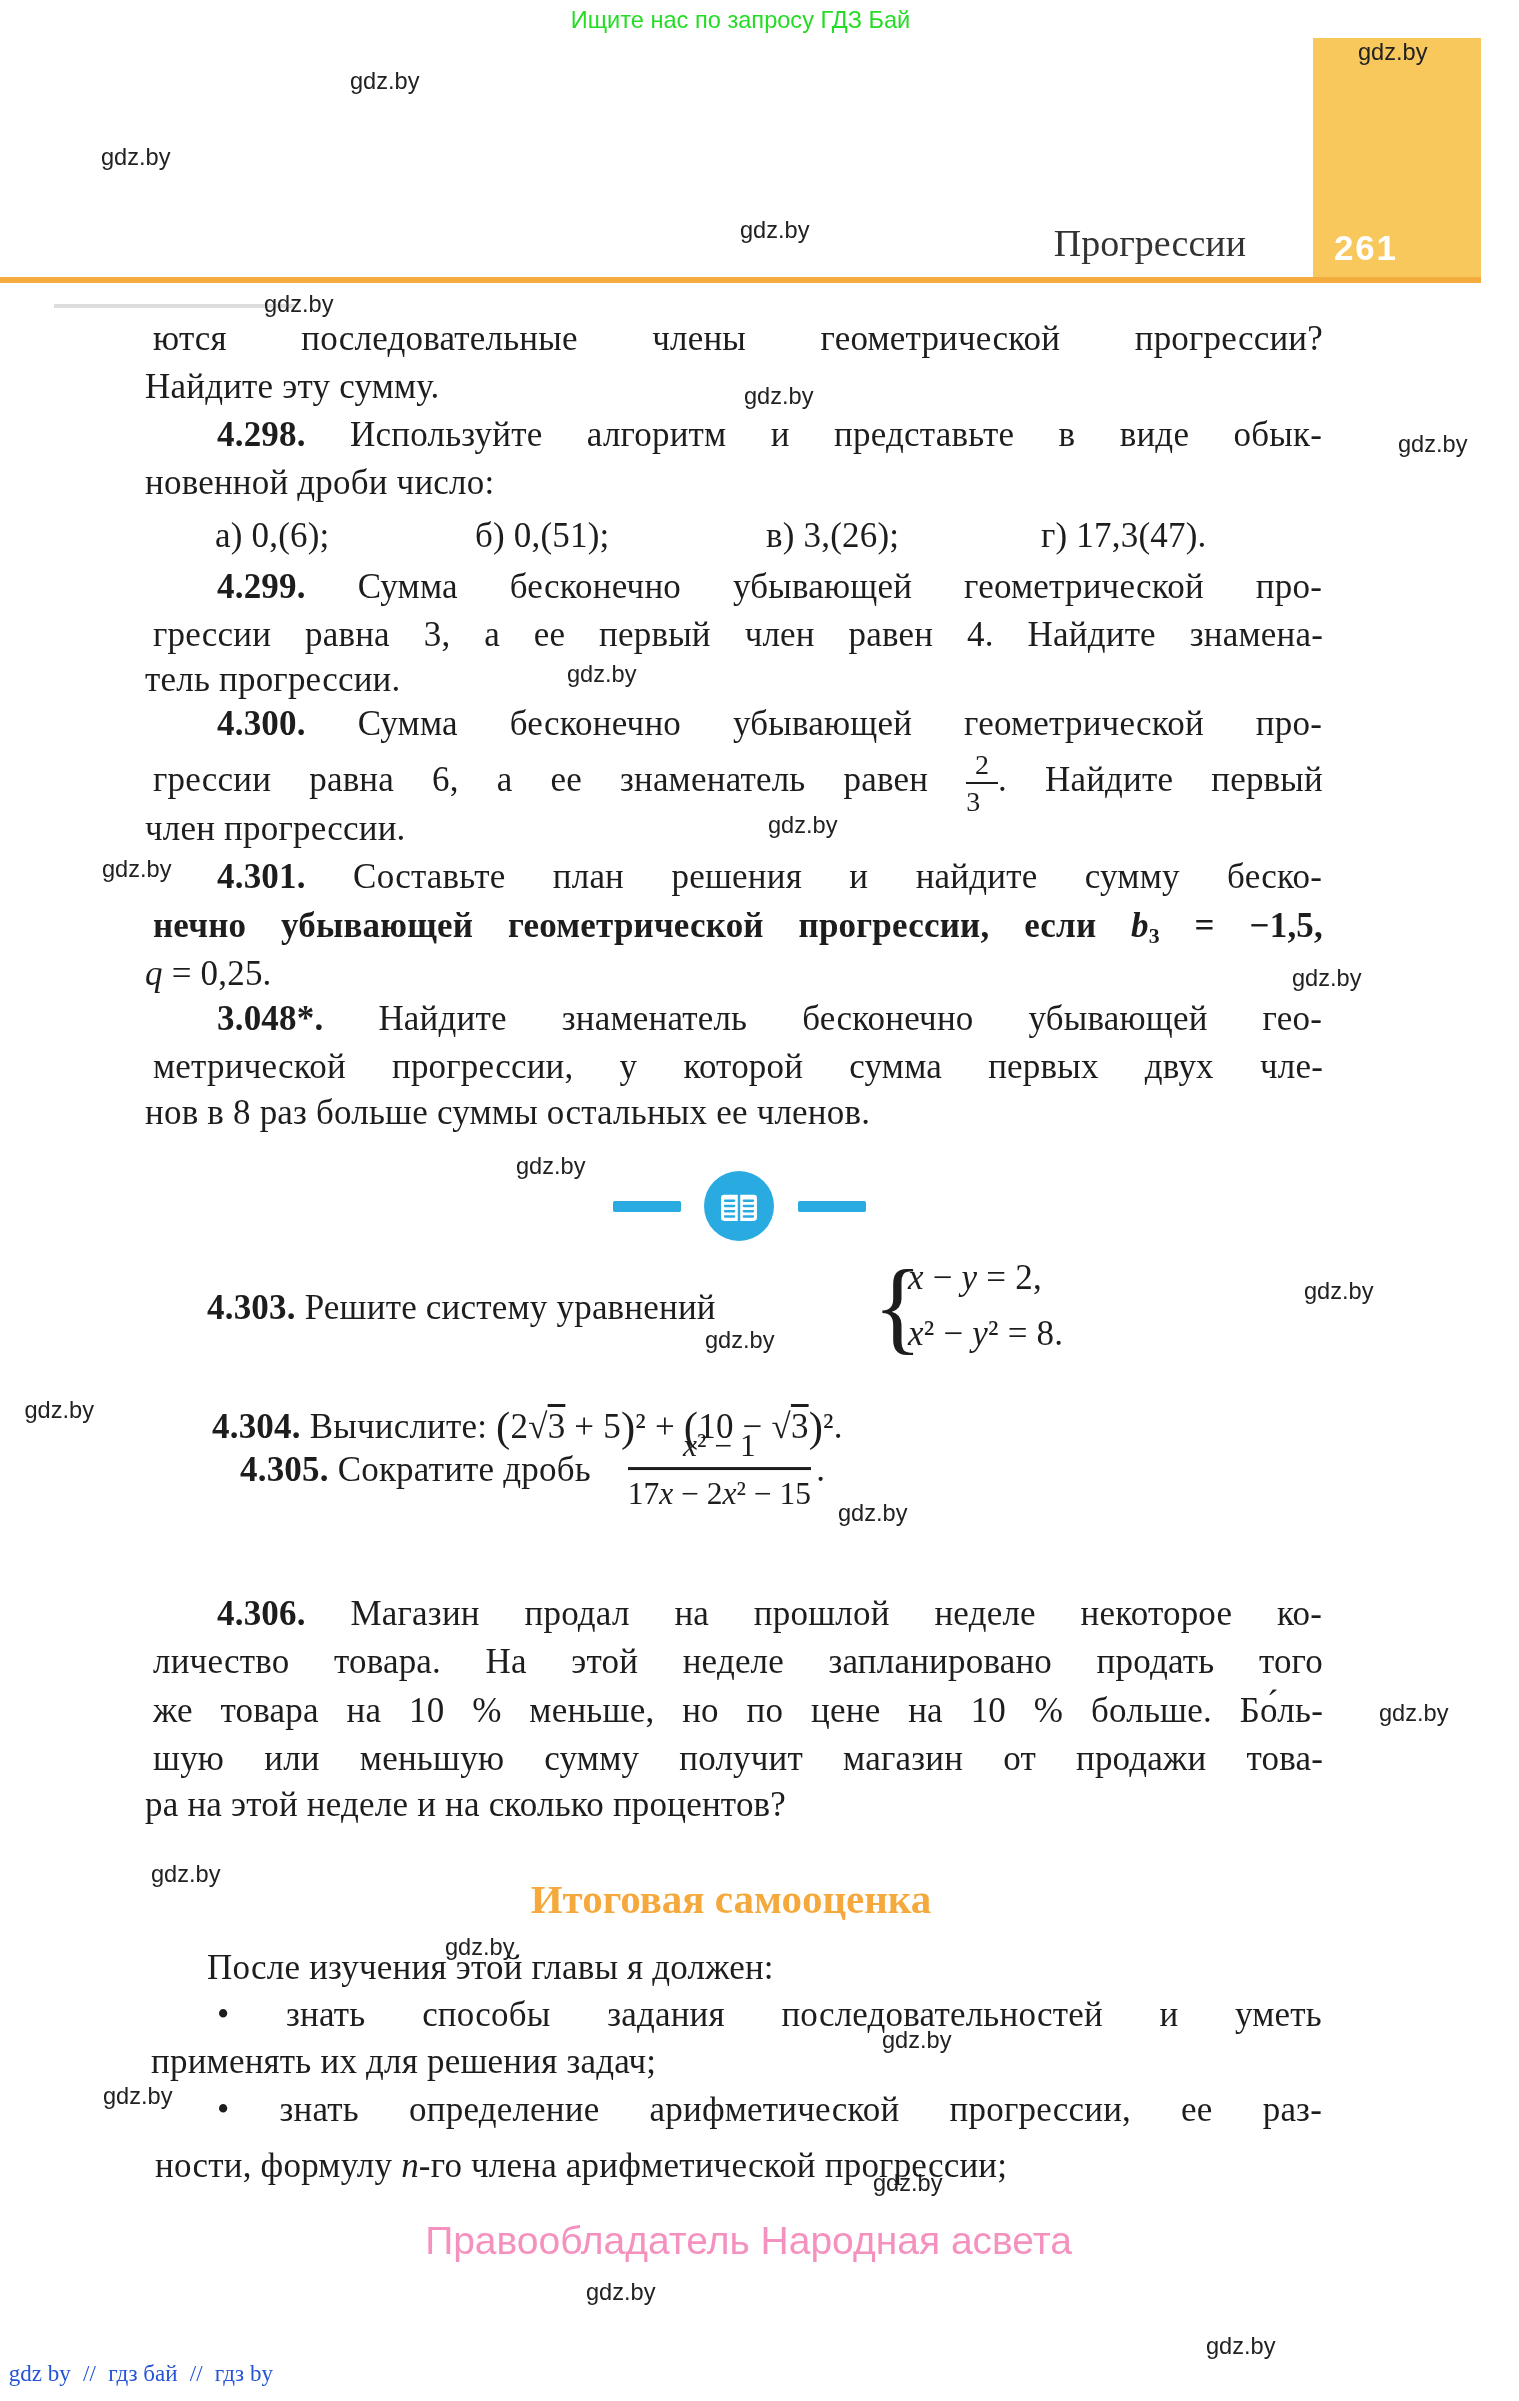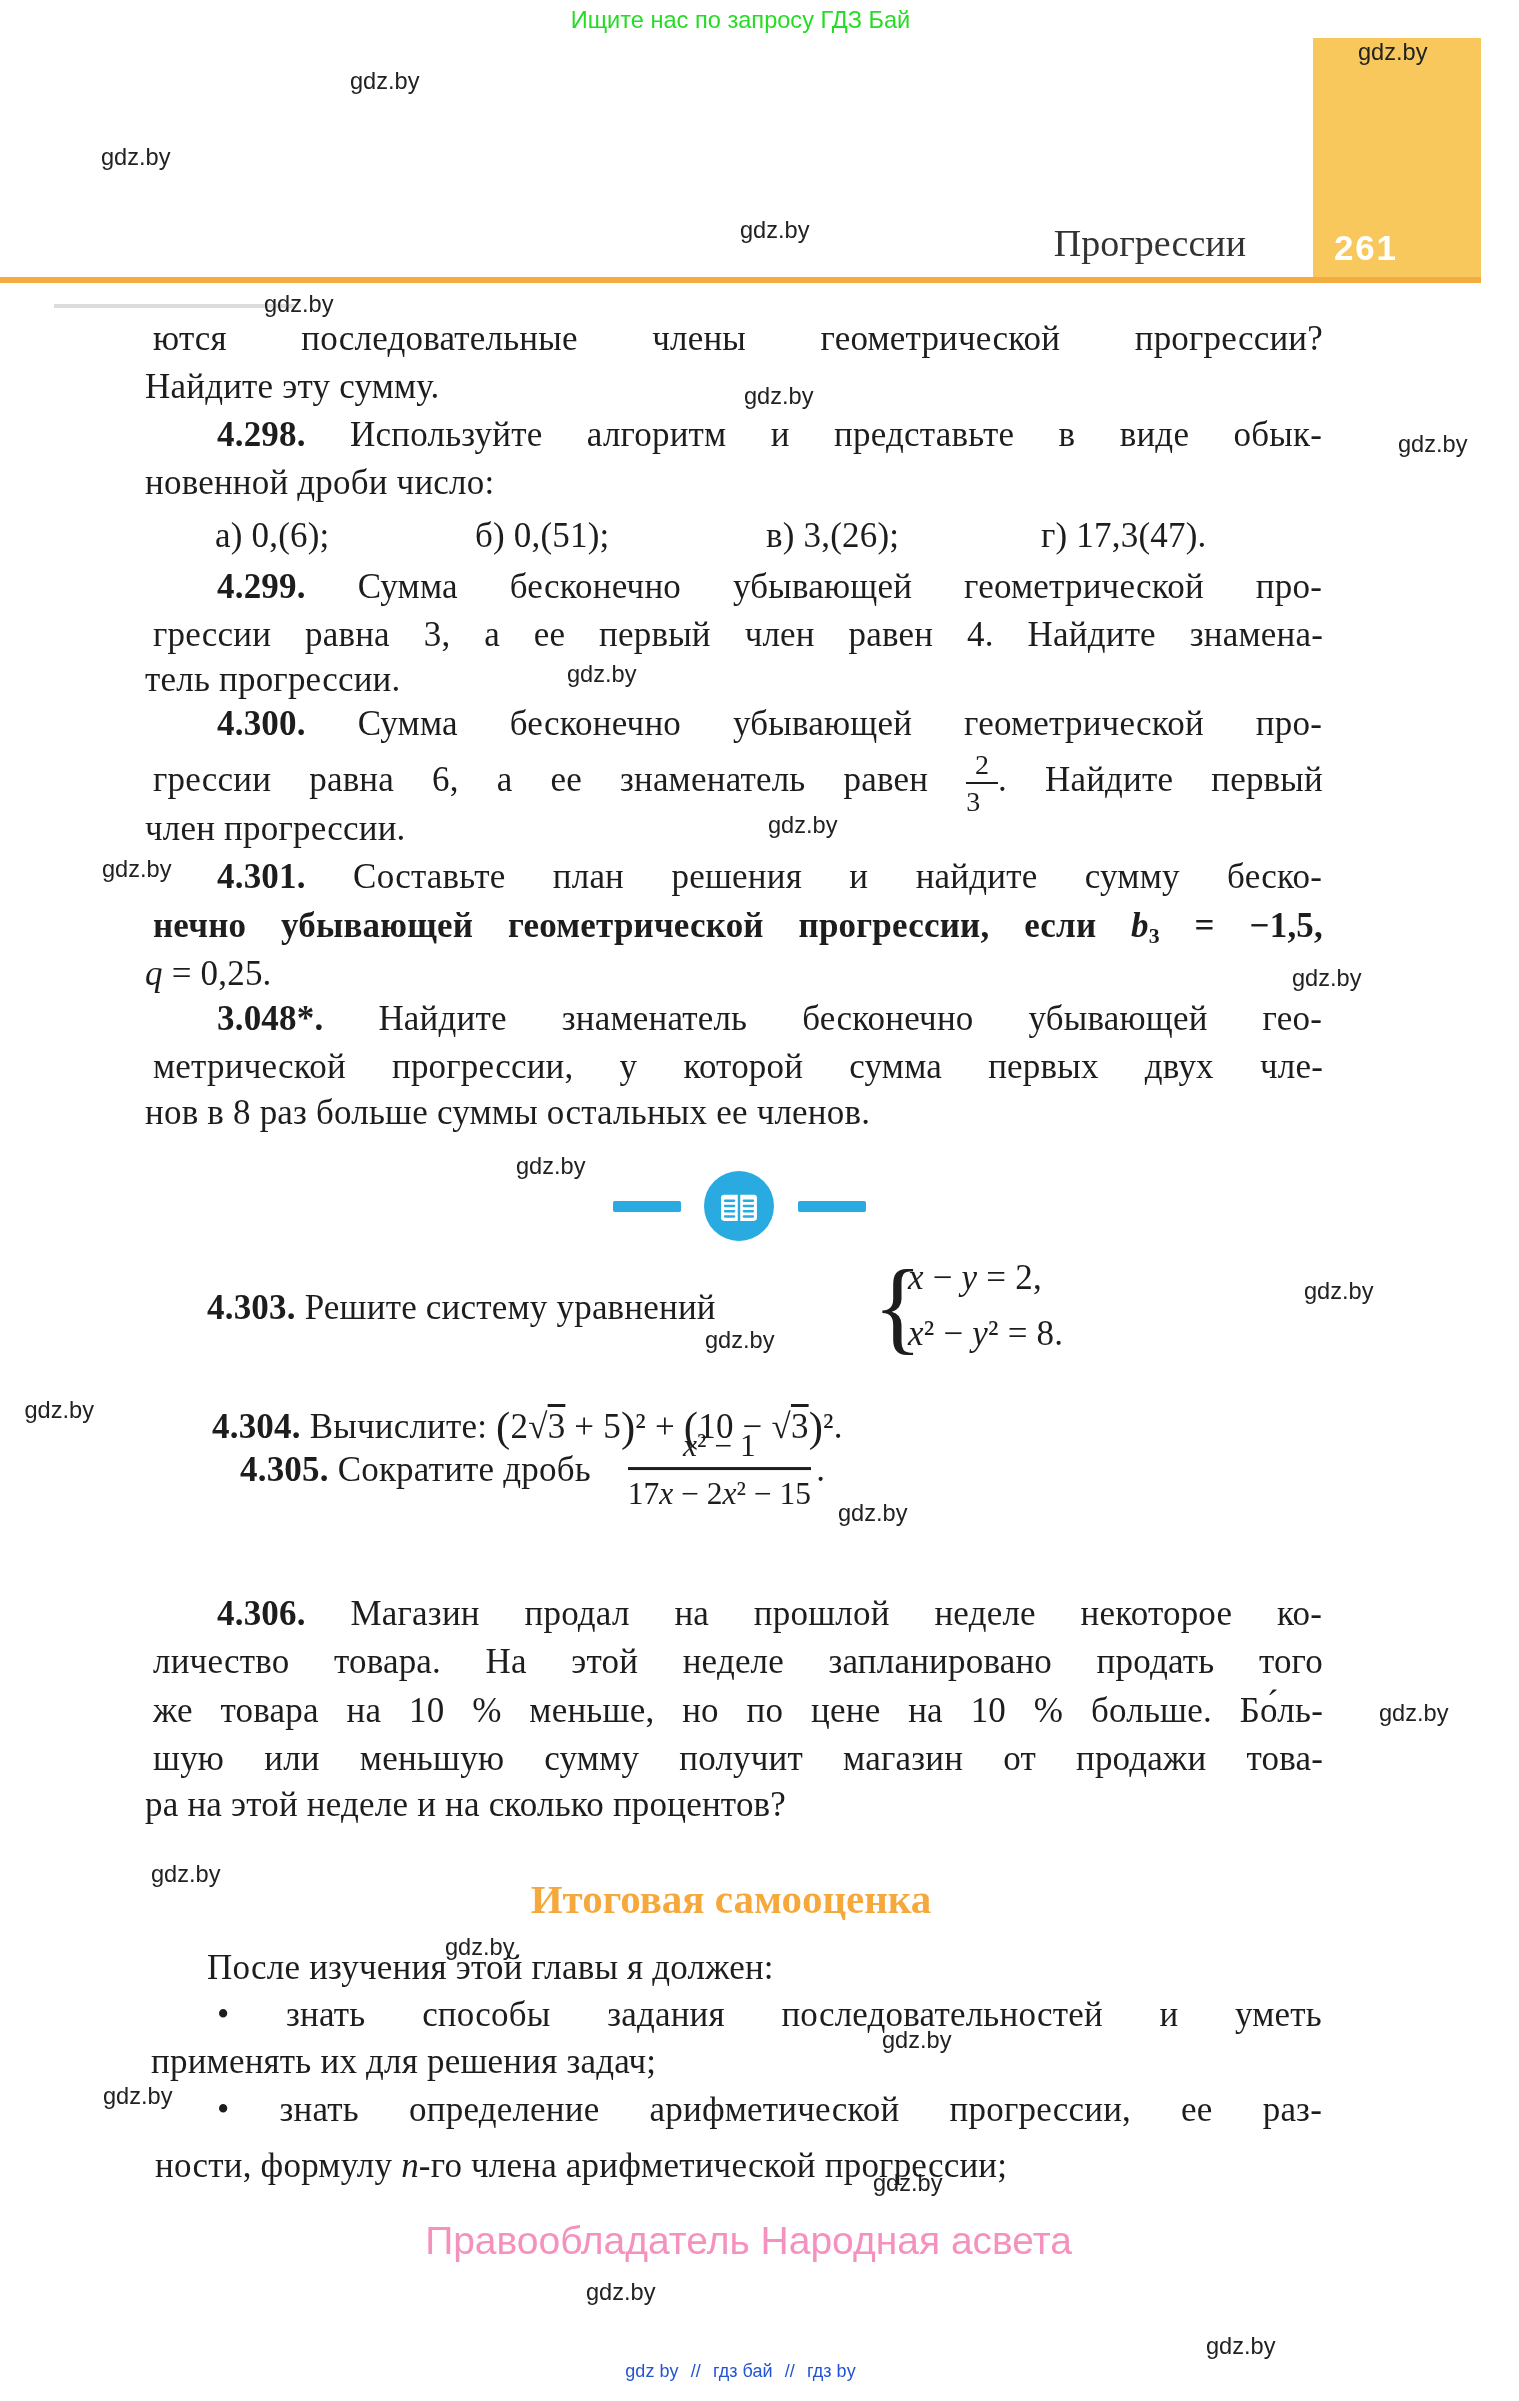--- a/index.html
+++ b/index.html
@@ -49,22 +49,22 @@
 
   
   .selfhead{position:absolute;left:149px;width:1164px;top:1875px;text-align:center;
             font-size:41px;font-weight:bold;color:#F5A93C;}
 
   
   .copyright{position:absolute;left:16px;right:0;top:2219px;text-align:center;
              font-family:"Liberation Sans",sans-serif;font-size:39px;color:#F591BE;}
 
   
-  .footer{position:absolute;left:0;right:0;top:2361px;text-align:center;
-          font-family:Liberation Sans, sans-serif;font-size:18px;color:#2454D5;}
+  .footer{position:absolute;left:0;right:0;top:2361px;
+          font-family:Liberation Serif, serif;font-size:23px;color:#2454D5;}
   .footer a{color:#2454D5;text-decoration:none;margin:0 8.8px;cursor:pointer;}
   .footer .sep{margin:0 3.5px;}
 </style>
 </head>
 <body>
 
 <div id="canvas">
 
   <div class="banner">Ищите нас по запросу ГДЗ Бай</div>
 

